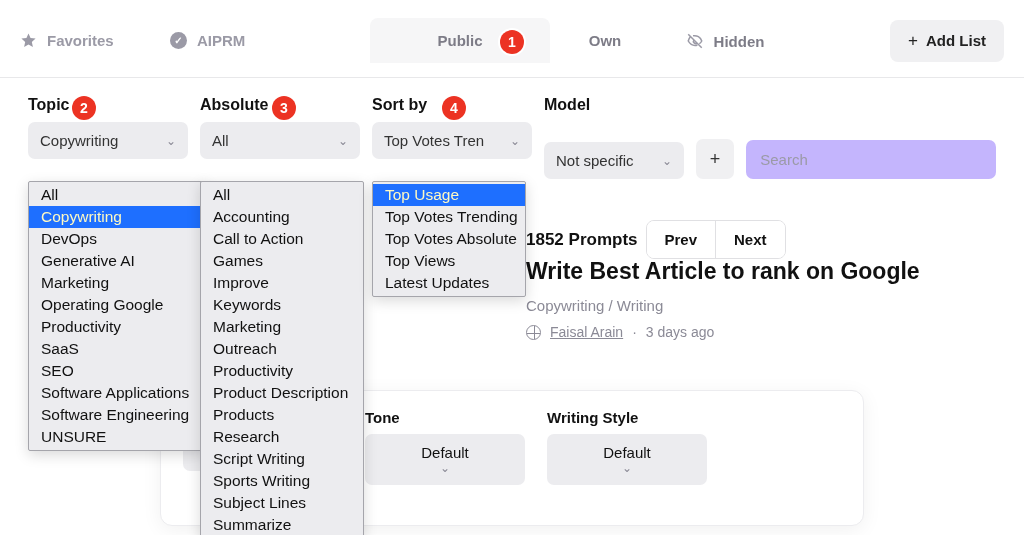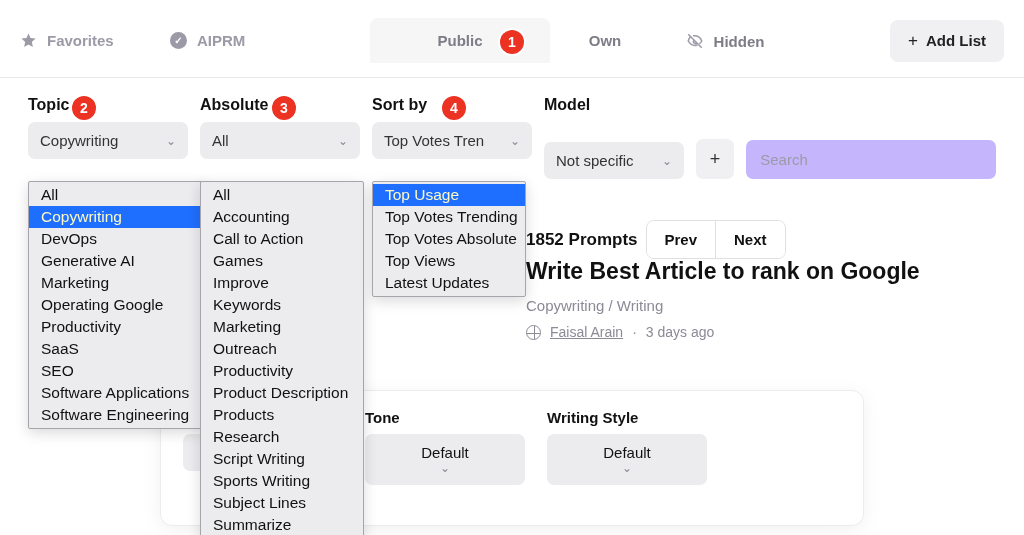--- a/index.html
+++ b/index.html
@@ -128,20 +128,21 @@
         <div class="dd-item sel">Copywriting</div>
         <div class="dd-item">DevOps</div>
         <div class="dd-item">Generative AI</div>
         <div class="dd-item">Marketing</div>
         <div class="dd-item">Operating Google</div>
         <div class="dd-item">Productivity</div>
         <div class="dd-item">SaaS</div>
         <div class="dd-item">SEO</div>
         <div class="dd-item">Software Applications</div>
         <div class="dd-item">Software Engineering</div>
+        <div class="dd-item">UNSURE</div>
       </div>
   </div>
 
   <div class="filter">
     <span class="filter-label">Absolute</span>
     <div class="select w-activity">
       <span>All</span>
       <span class="chev">⌄</span>
     </div>
     <div class="dropdown dd-activity" id="dd-activity">

